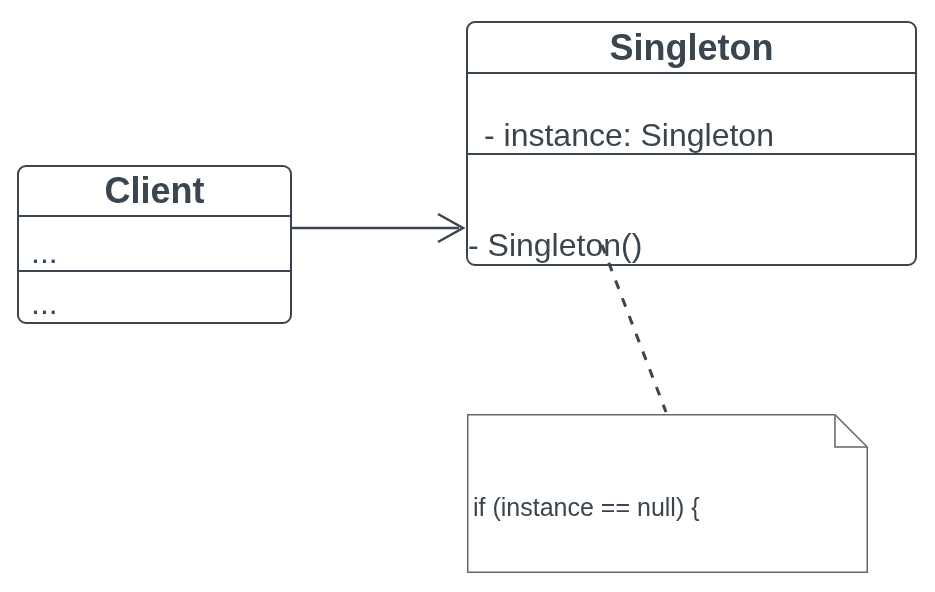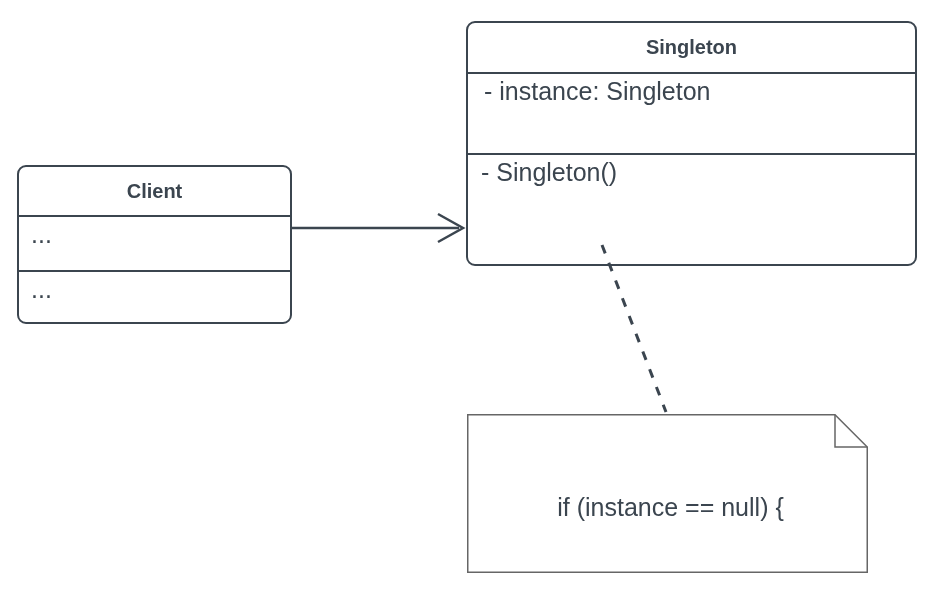--- a/index.html
+++ b/index.html
@@ -21,49 +21,49 @@
   .uml-class{
     position:absolute;
     box-sizing:border-box;
     background:var(--background);
     border:2.5px solid var(--stroke);
     border-radius:9px;
   }
   .uml-class .title{
     box-sizing:border-box;
     display:flex;align-items:center;justify-content:center;
-    font-weight:bold;font-size:20px;
+    font-weight:bold;font-size:36px;
     border-bottom:2.5px solid var(--stroke);
   }
   .uml-class .compartment{
     box-sizing:border-box;
-    display:flex;flex-direction:column;justify-content:flex-start;
-    font-size:25px;line-height:35px;
+    display:flex;flex-direction:column;justify-content:flex-end;
+    font-size:32px;line-height:35px;
     white-space:pre;
   }
   .client{left:17px;top:165px;width:275px;height:159px;}
   .client .title{height:50px;}
   .client .comp-attrs{height:55px;border-bottom:2.5px solid var(--stroke);padding-left:12px;}
   .client .comp-methods{height:49px;padding-left:12px;}
 
   .singleton{left:466px;top:21px;width:451px;height:245px;}
   .singleton .title{height:51px;}
   .singleton .comp-attrs{height:81px;border-bottom:2.5px solid var(--stroke);padding-left:16px;}
-  .singleton .comp-methods{height:108px;padding-left:13px;}
+  .singleton .comp-methods{height:108px;}
 
   
   .connector-layer{
     position:absolute;left:0;top:0;width:935px;height:592px;
     pointer-events:none;
   }
   .connector-layer line,.connector-layer polyline{stroke:var(--stroke);}
 
   
   .note{
-    position:absolute;left:467px;top:414px;width:401px;height:163px;text-align:center;
+    position:absolute;left:467px;top:414px;width:401px;height:163px;
   }
   .note-shape{position:absolute;left:0;top:0;}
   .note-shape .body{fill:var(--background);stroke:var(--note-border);stroke-width:1.5;}
   .note-shape .fold{fill:none;stroke:var(--note-border);stroke-width:1.5;}
   .note-text{
     position:relative;
     padding:5px 0 0 6px;
     font-size:25px;line-height:35.5px;
     white-space:pre;
   }

